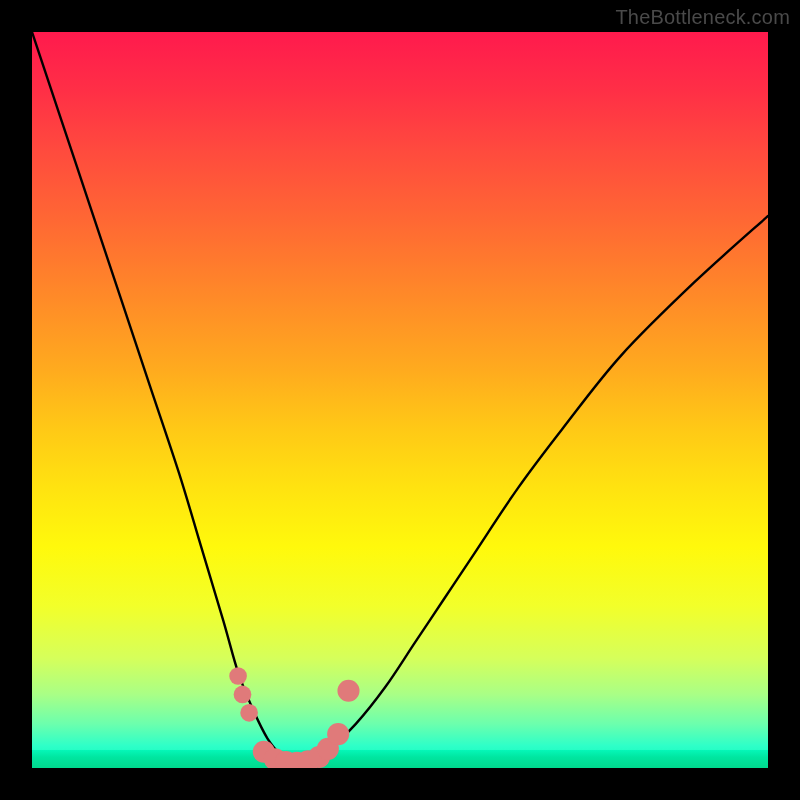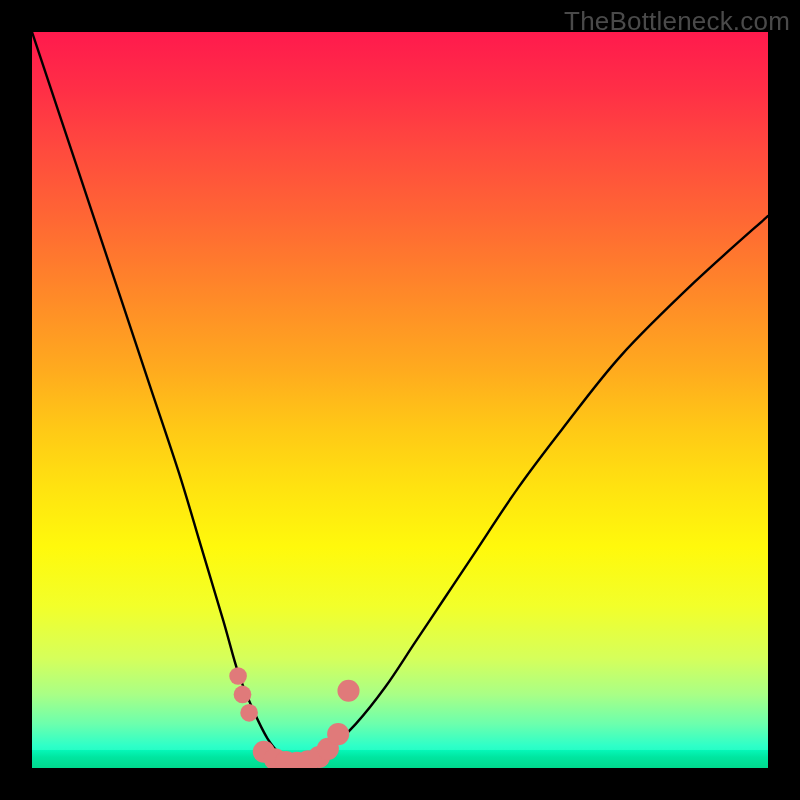--- a/index.html
+++ b/index.html
@@ -50,21 +50,21 @@
     background: linear-gradient(to bottom,
       #05f7b8 0%,
       #00e6a0 40%,
       #00d98e 100%);
   }
   .attribution {
     position: absolute;
     top: 6px;
     right: 10px;
     color: #4a4a4a;
-    font-size: 26px;
+    font-size: 20px;
     font-weight: 400;
     letter-spacing: 0.2px;
     user-select: none;
   }
   svg.curve {
     position: absolute;
     inset: 0;
     width: 100%;
     height: 100%;
   }

